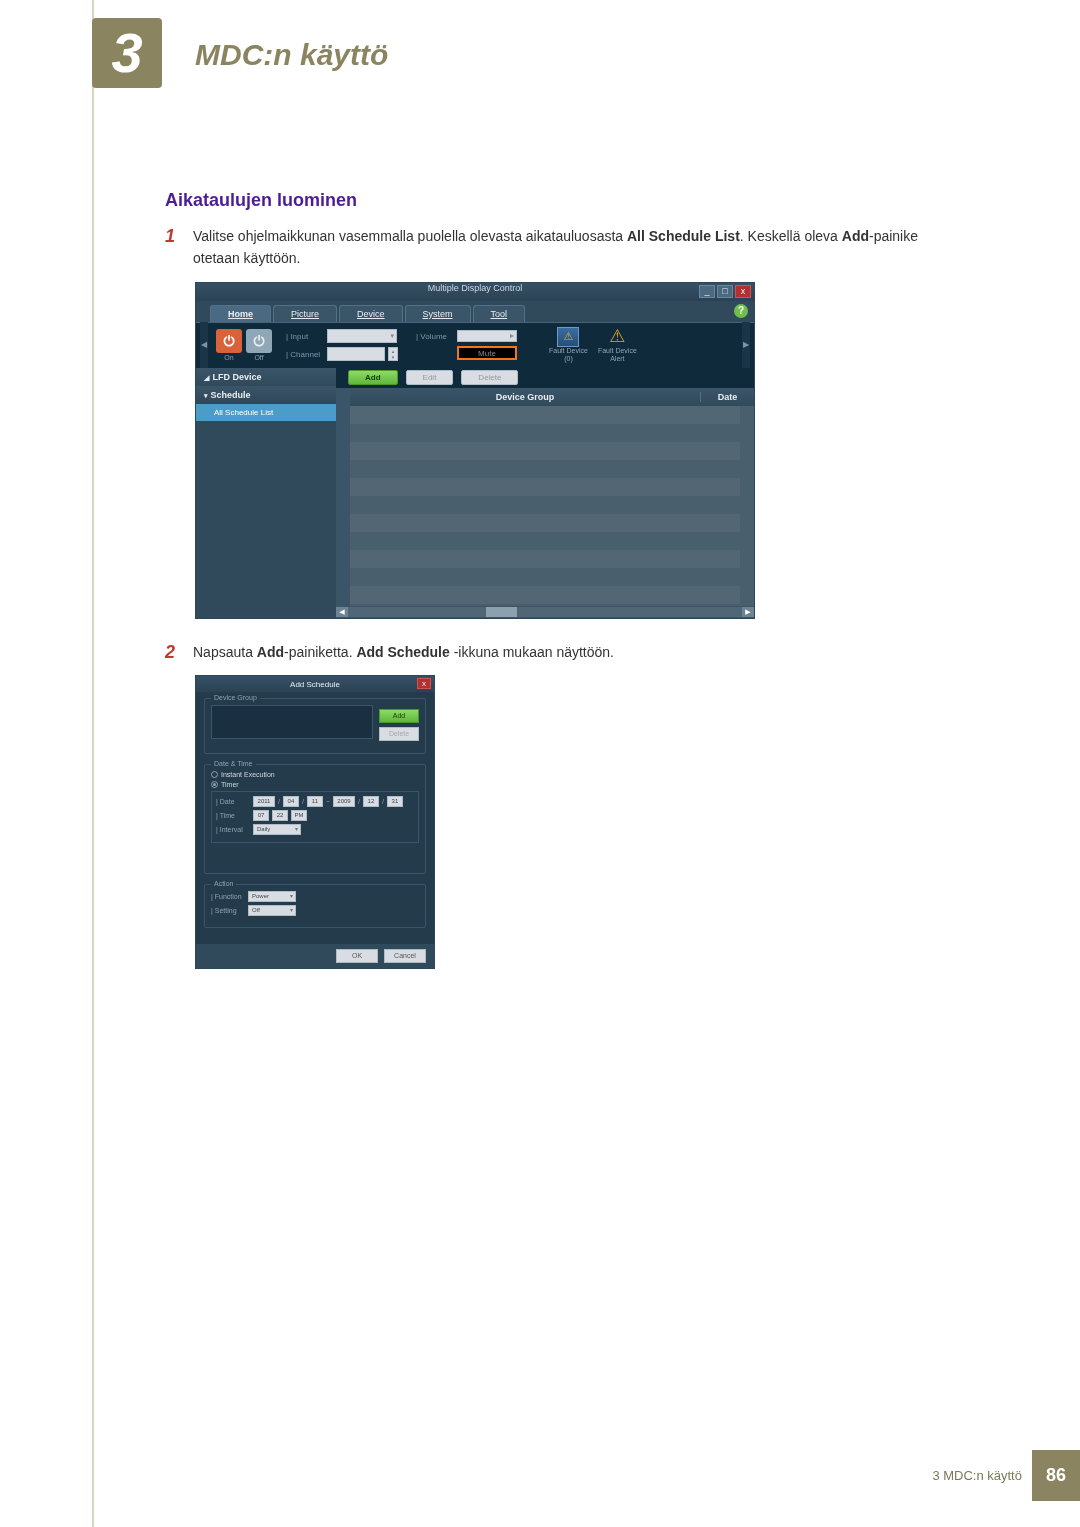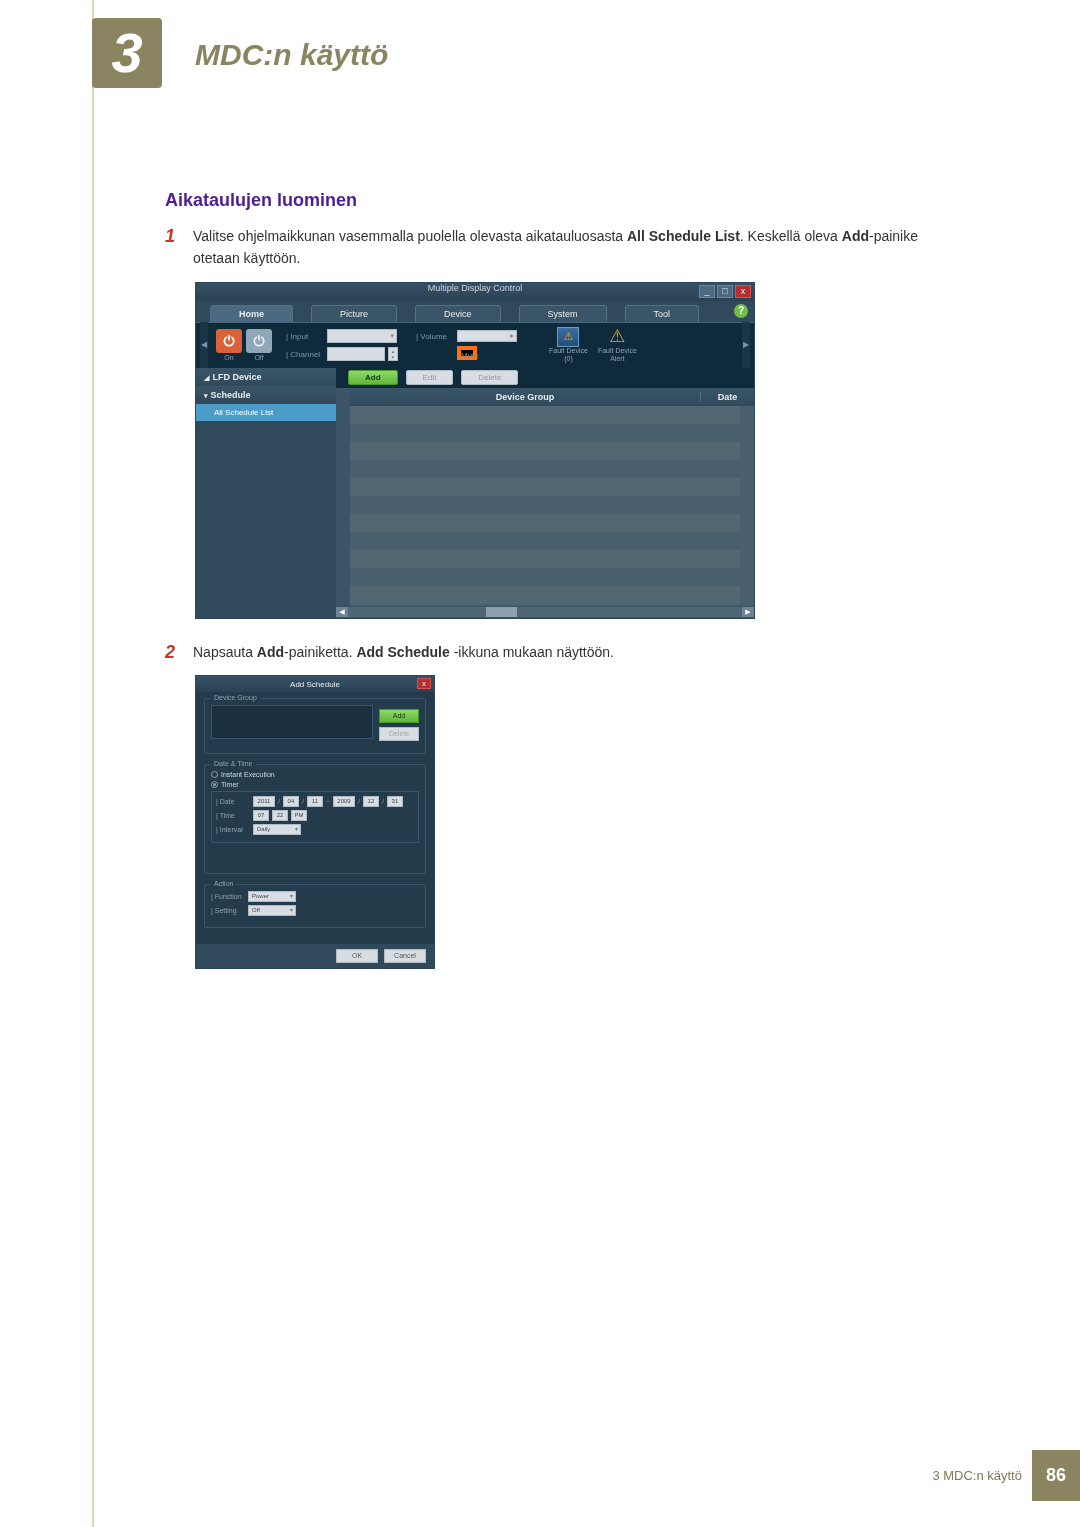--- a/index.html
+++ b/index.html
@@ -123,28 +123,29 @@
   }
   .mdc-winbtn.close { background: #b33030; border-color: #d05252; }
   .mdc-tabbar {
     display: flex;
     align-items: flex-end;
     padding: 4px 6px 0 14px;
     background: #304a5c;
     position: relative;
   }
   .mdc-tab {
-    padding: 3px 28px;
+    padding: 3px 17px;
     font-size: 9px;
     color: #e8edf1;
     background: #3a5568;
     border: 1px solid #51708a;
     border-bottom: none;
-    margin-right: 18px;
+    margin-right: 2px;
     border-radius: 3px 3px 0 0;
+    text-decoration: underline;
   }
   .mdc-tab.active { background: #4b6a82; font-weight: bold; }
   .mdc-help {
     position: absolute;
     right: 6px;
     top: 3px;
     width: 14px; height: 14px;
     border-radius: 50%;
     background: #6fbf4a;
     color: #fff;
@@ -193,21 +194,21 @@
   .spinner { width: 10px; height: 14px; background: #d7dde2; border: 1px solid #b0bcc5; display:flex; flex-direction:column; }
   .spinner div { flex:1; font-size:5px; text-align:center; line-height:6px; color:#777; }
   .vol-group { display:flex; flex-direction:column; gap:4px; margin-left:10px; }
   .vol-row { display:flex; align-items:center; gap:3px; }
   .vol-slider {
     width: 60px; height: 12px; background: #d7dde2; border: 1px solid #b0bcc5;
     position: relative;
   }
   .vol-slider::after { content:"▸"; position:absolute; right:2px; top:0; font-size:8px; color:#888; }
   .mute-btn {
-    width: 20px; height: 14px; background: #000000; border: 4px solid #f97316;
+    width: 60px; height: 14px; background: #000000; border: 2px solid #f97316;
     color: #888; font-size: 8px; text-align: center; line-height: 12px; margin-left: 41px;
   }
   .status-group { display:flex; gap:10px; margin-left: 24px; }
   .status-item { display:flex; flex-direction:column; align-items:center; font-size:7px; color:#8ea3b2; line-height:1.2; }
   .status-icon { width:22px; height:20px; display:flex; align-items:center; justify-content:center; font-size:14px; }
   .status-icon.monitor { background: linear-gradient(#3a6da3,#274e77); border:1px solid #6a9bc8; }
   .status-icon.warn { color:#e8a52e; position:relative; }
   .warn-tri { font-size:18px; }
   .mdc-body { display:flex; }
   .mdc-left {

